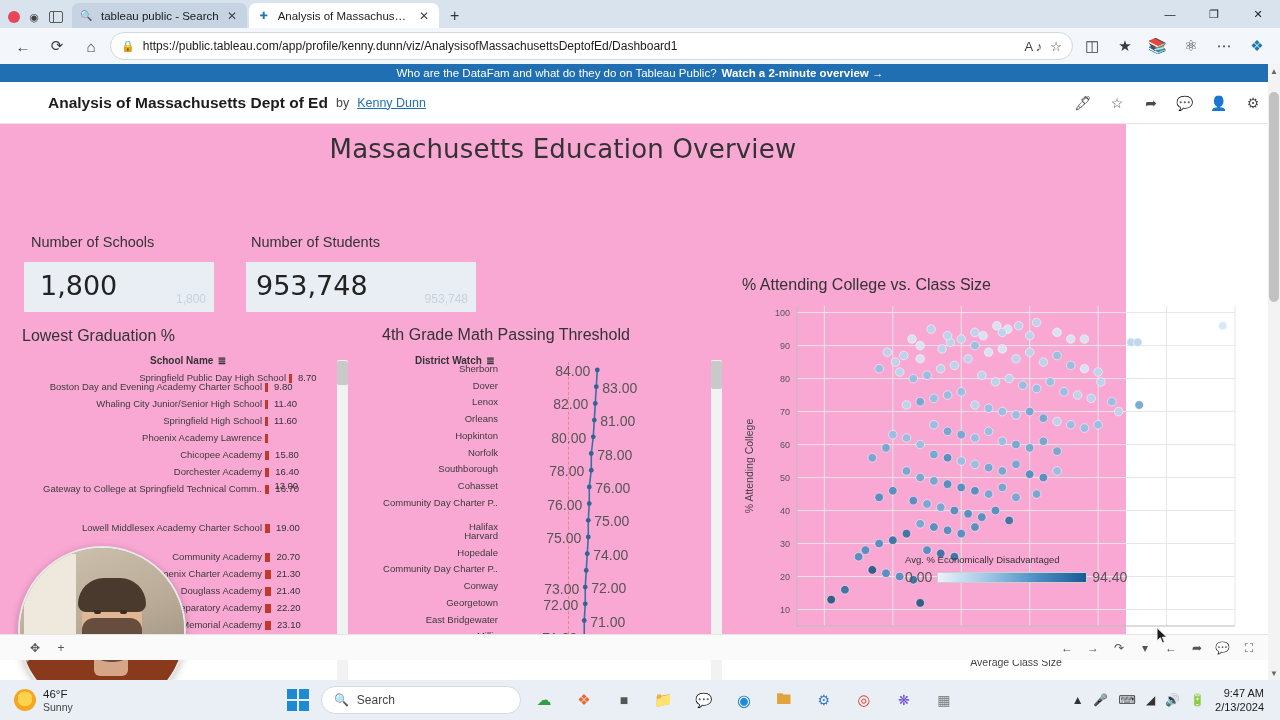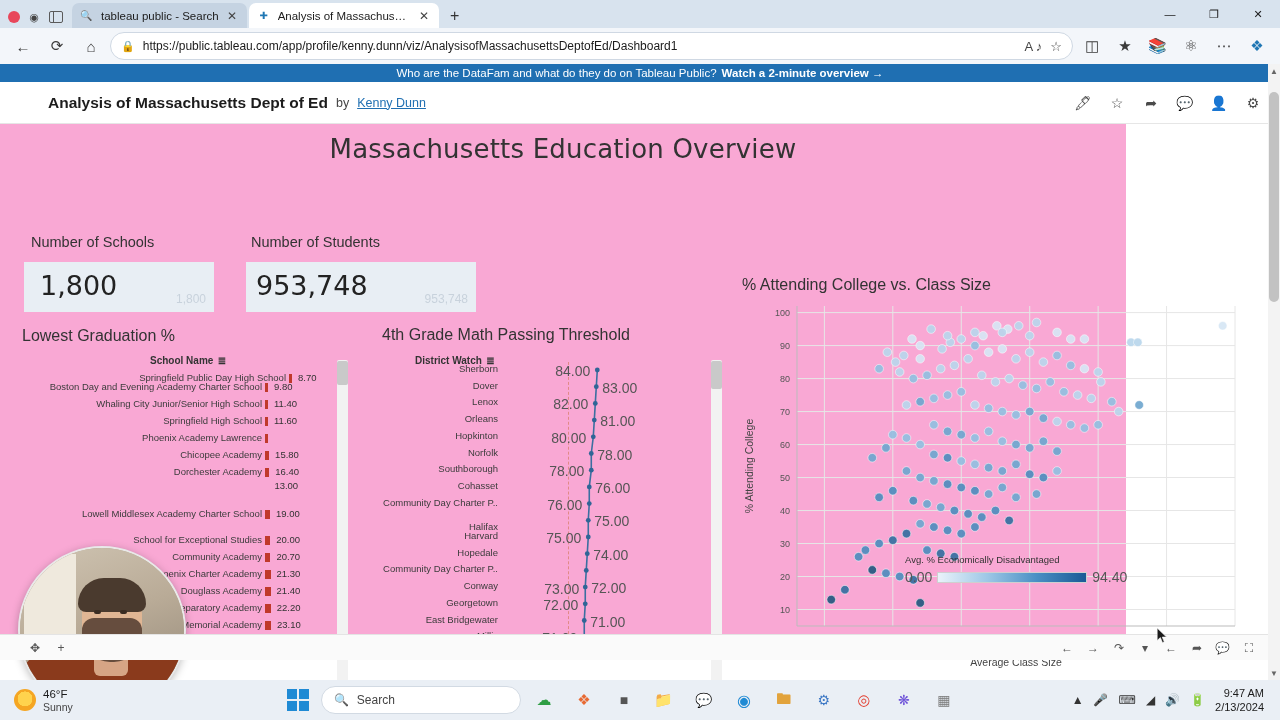--- a/index.html
+++ b/index.html
@@ -250,29 +250,29 @@
           <div style="position: absolute; left: 0px; top: 85px; width: 335px; height: 17px;">
             <div class="catfont" style="position: absolute; right: 73px; top: 2px; width: 250px; text-align: right; white-space: nowrap; overflow: hidden; text-overflow: ellipsis;">Chicopee Academy</div>
             <span class="bar-red" style="position: absolute; left: 265px; top: 4px; width: 4.11432px;"></span>
             <span class="barval" style="position: absolute; left: 272.114px; top: 2px;">15.80</span>
           </div>
           <div style="position: absolute; left: 0px; top: 102px; width: 335px; height: 17px;">
             <div class="catfont" style="position: absolute; right: 73px; top: 2px; width: 250px; text-align: right; white-space: nowrap; overflow: hidden; text-overflow: ellipsis;">Dorchester Academy</div>
             <span class="bar-red" style="position: absolute; left: 265px; top: 4px; width: 4.27056px;"></span>
             <span class="barval" style="position: absolute; left: 272.271px; top: 2px;">16.40</span>
           </div>
-          <div style="position: absolute; left: 0px; top: 144px; width: 335px; height: 17px;">
+          <div style="position: absolute; left: 0px; top: 119px; width: 335px; height: 17px;">
+            <div class="catfont" style="position: absolute; right: 73px; top: 2px; width: 250px; text-align: right; white-space: nowrap; overflow: hidden; text-overflow: ellipsis;">Gateway to College at Springfield Technical Comm..</div>
+            <span class="bar-red" style="position: absolute; left: 265px; top: 4px; width: 4.34868px;"></span>
+            <span class="barval" style="position: absolute; left: 272.349px; top: 2px;">16.70</span>
+          </div>
+          <div style="position: absolute; left: 0px; top: 158px; width: 335px; height: 17px;">
             <div class="catfont" style="position: absolute; right: 73px; top: 2px; width: 250px; text-align: right; white-space: nowrap; overflow: hidden; text-overflow: ellipsis;">Lowell Middlesex Academy Charter School</div>
             <span class="bar-red" style="position: absolute; left: 265px; top: 4px; width: 4.9476px;"></span>
             <span class="barval" style="position: absolute; left: 272.948px; top: 2px;">19.00</span>
-          </div>
-          <div style="position: absolute; left: 0px; top: 170px; width: 335px; height: 17px;">
-            <div class="catfont" style="position: absolute; right: 73px; top: 2px; width: 250px; text-align: right; white-space: nowrap; overflow: hidden; text-overflow: ellipsis;">School for Exceptional Studies</div>
-            <span class="bar-red" style="position: absolute; left: 265px; top: 4px; width: 5.208px;"></span>
-            <span class="barval" style="position: absolute; left: 273.208px; top: 2px;">20.00</span>
           </div>
           <div style="position: absolute; left: 0px; top: 187px; width: 335px; height: 17px;">
             <div class="catfont" style="position: absolute; right: 73px; top: 2px; width: 250px; text-align: right; white-space: nowrap; overflow: hidden; text-overflow: ellipsis;">Community Academy</div>
             <span class="bar-red" style="position: absolute; left: 265px; top: 4px; width: 5.39028px;"></span>
             <span class="barval" style="position: absolute; left: 273.39px; top: 2px;">20.70</span>
           </div>
           <div style="position: absolute; left: 0px; top: 204px; width: 335px; height: 17px;">
             <div class="catfont" style="position: absolute; right: 73px; top: 2px; width: 250px; text-align: right; white-space: nowrap; overflow: hidden; text-overflow: ellipsis;">Phoenix Charter Academy</div>
             <span class="bar-red" style="position: absolute; left: 265px; top: 4px; width: 5.54652px;"></span>
             <span class="barval" style="position: absolute; left: 273.547px; top: 2px;">21.30</span>

